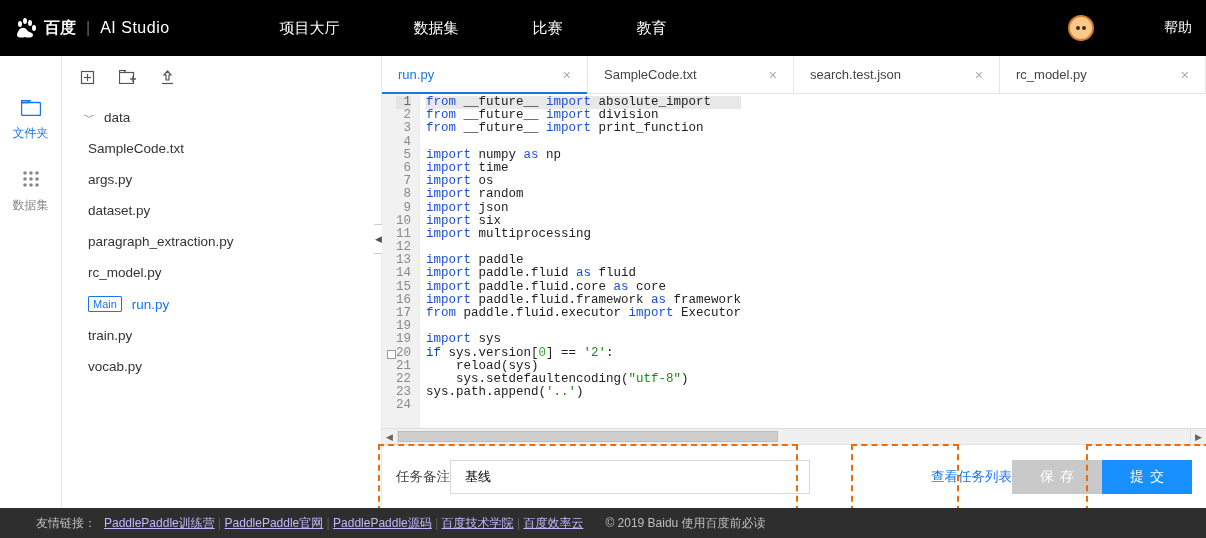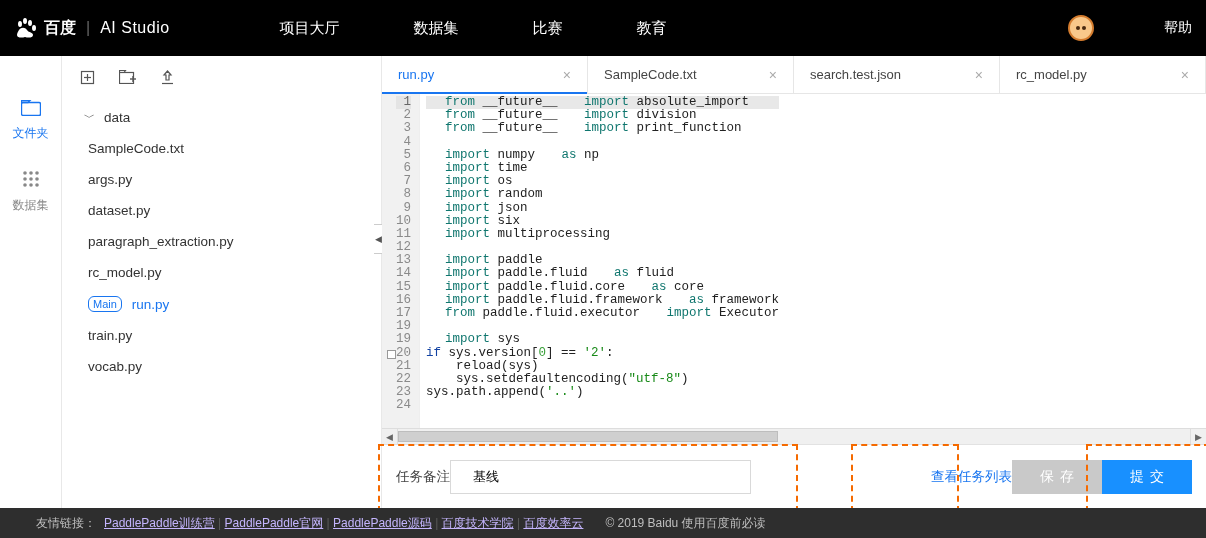--- a/index.html
+++ b/index.html
@@ -28,54 +28,54 @@
   
   .explorer { width:320px; border-right:1px solid #e8e8e8; padding-top:14px; font-size:13.5px; color:#333; }
   .exp-toolbar { display:flex; gap:24px; padding:0 18px 14px 18px; color:#555; font-size:15px; }
   .exp-toolbar span { cursor:pointer; }
   .tree { padding:0 20px; }
   .tree-row { padding:8px 2px; cursor:pointer; display:flex; align-items:center; gap:8px; }
   .tree-row .caret { width:12px; color:#555; font-size:11px; }
   .tree-children { padding-left:4px; }
   .tree-children .tree-row { padding-left:2px; }
   .file-row.active { color:#1875f0; }
-  .main-badge { display:inline-block; border:1px solid #1875f0; color:#1875f0; border-radius:6px; font-size:11px; padding:0 4px; line-height:14px; margin-right:2px; }
+  .main-badge { display:inline-block; border:1px solid #1875f0; color:#1875f0; border-radius:1px; font-size:11px; padding:0 4px; line-height:14px; margin-right:2px; }
 
   
   .editor-area { flex:1; display:flex; flex-direction:column; min-width:0; position:relative; }
   .tabstrip { height:38px; display:flex; border-bottom:1px solid #e6e6e6; }
   .tab { flex:1; display:flex; align-items:center; padding:0 16px; font-size:13px; color:#444; border-right:1px solid #e6e6e6; position:relative; cursor:pointer; }
   .tab.active { color:#1875f0; }
   .tab.active::after { content:""; position:absolute; left:0; right:0; bottom:-1px; height:2px; background:#1875f0; }
   .tab .close { margin-left:auto; color:#aaa; font-size:14px; }
 
   .code-wrap { flex:1; display:flex; font-family:"Consolas","Courier New",monospace; font-size:12.5px; line-height:16px; background:#fff; overflow:hidden; position:relative; }
   .gutter { background:#f1f1f1; color:#8a8a8a; text-align:right; padding:2px 8px 2px 14px; user-select:none; border-right:1px solid #eee; }
   .gutter div { height:13.2px; line-height:13.2px; }
   .gutter .hl { background:#e4e4e4; color:#666; }
   .gutter .fold { position:relative; }
   .gutter .fold::after { content:""; position:absolute; left:-9px; top:3px; width:7px; height:7px; border:1px solid #999; background:#fff; font-size:8px; }
   .code { padding:2px 6px; white-space:pre; color:#222; position:relative; }
   .code div { height:13.2px; line-height:13.2px; }
   .code .l1 { background:#e8e8e8; }
-  .kw-orange { color:#0f766e;margin-left:19px; }
+  .kw-orange { color:#1d4ed8; }
   .kw-blue { color:#1343a3; }
   .num { color:#3aa03a; }
   .str { color:#188a18; }
   .collapse-handle { position:absolute; left:-8px; top:168px; width:10px; height:30px; background:#fff; border:1px solid #ccc; border-left:none; font-size:9px; display:flex; align-items:center; justify-content:center; color:#555; cursor:pointer; }
 
   .hscroll { height:16px; background:#f0f0f0; border-top:1px solid #ddd; position:relative; }
   .hscroll .thumb { position:absolute; left:16px; width:380px; top:2px; bottom:2px; background:#cfcfcf; border:1px solid #bdbdbd; }
   .hscroll::before, .hscroll::after { content:""; position:absolute; top:0; bottom:0; width:16px; }
   .hscroll .arrow { position:absolute; top:0; width:16px; height:100%; display:flex; align-items:center; justify-content:center; font-size:9px; color:#666; }
   .hscroll .arrow.l { left:0; border-right:1px solid #ddd;} .hscroll .arrow.r { right:0; border-left:1px solid #ddd;}
 
   .bottom-panel { height:64px; border-top:1px solid #e2e2e2; display:flex; align-items:center; padding:0 14px; font-size:13.5px; color:#444; }
   .remark-label { white-space:nowrap; }
-  .remark-input { width:301px; height:34px; border:1px solid #d9d9d9; padding:0 22px; font-size:13px; }
+  .remark-input { width:360px; height:34px; border:1px solid #d9d9d9; padding:0 14px; font-size:13px; }
   .spacer { flex:1; }
   .link-tasks { color:#1875f0; cursor:pointer; white-space:nowrap; }
   .btn { height:34px; padding:0 22px; display:inline-flex; align-items:center; justify-content:center; font-size:14px; letter-spacing:6px; text-indent:6px; cursor:pointer; }
   .btn-grey { background:#c9c9c9; color:#fff;text-align:right; }
   .btn-primary { background:#1890ff; color:#fff; }
 
   
   .call { position:absolute; border:2px dashed #f56a00; pointer-events:none; }
   svg.arcs { position:absolute; inset:0; pointer-events:none; }
 

